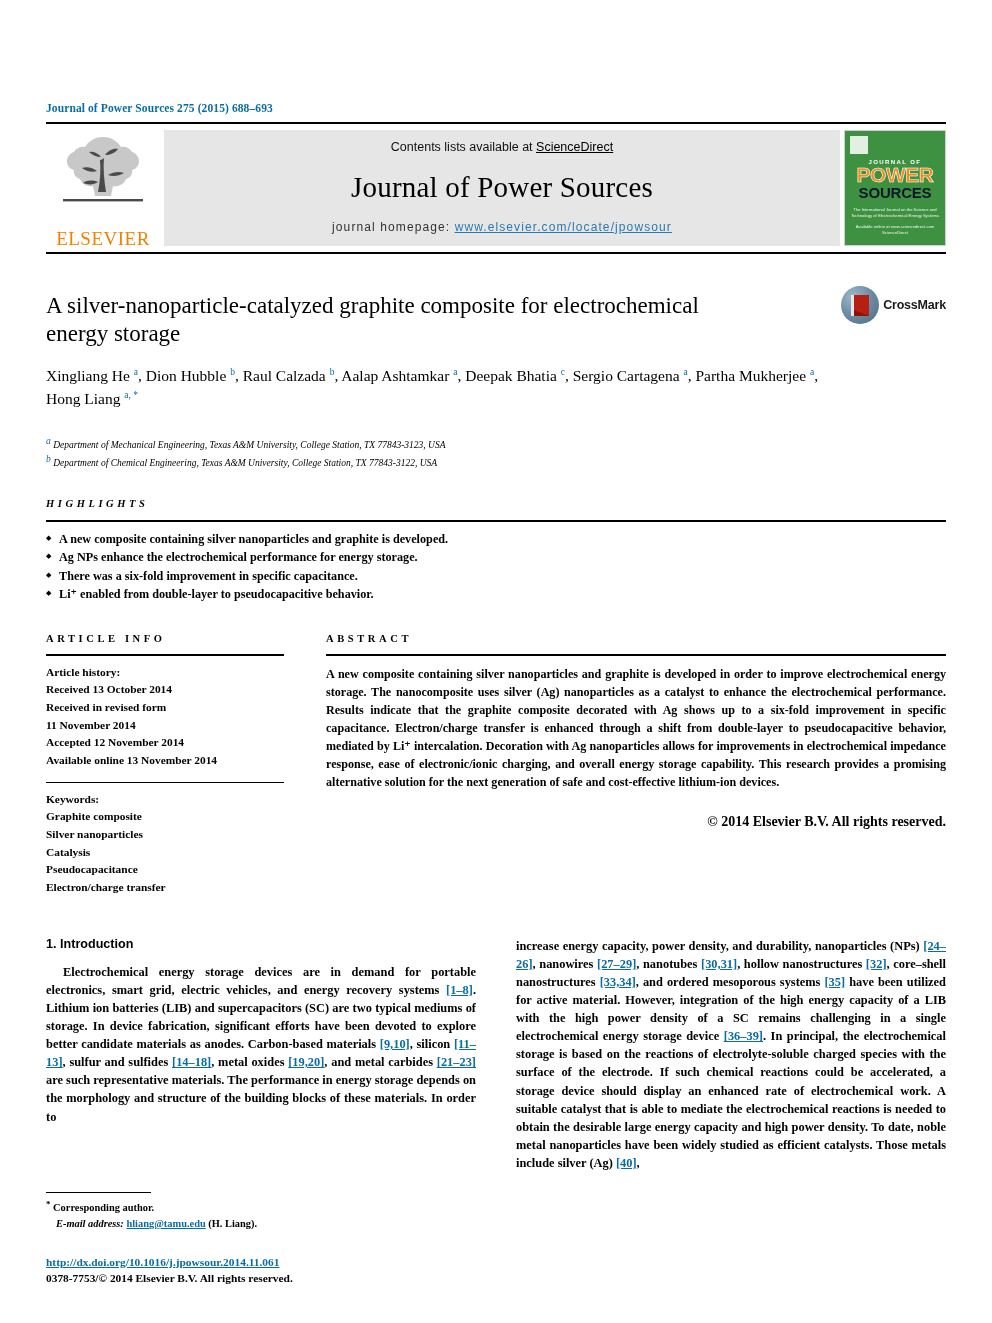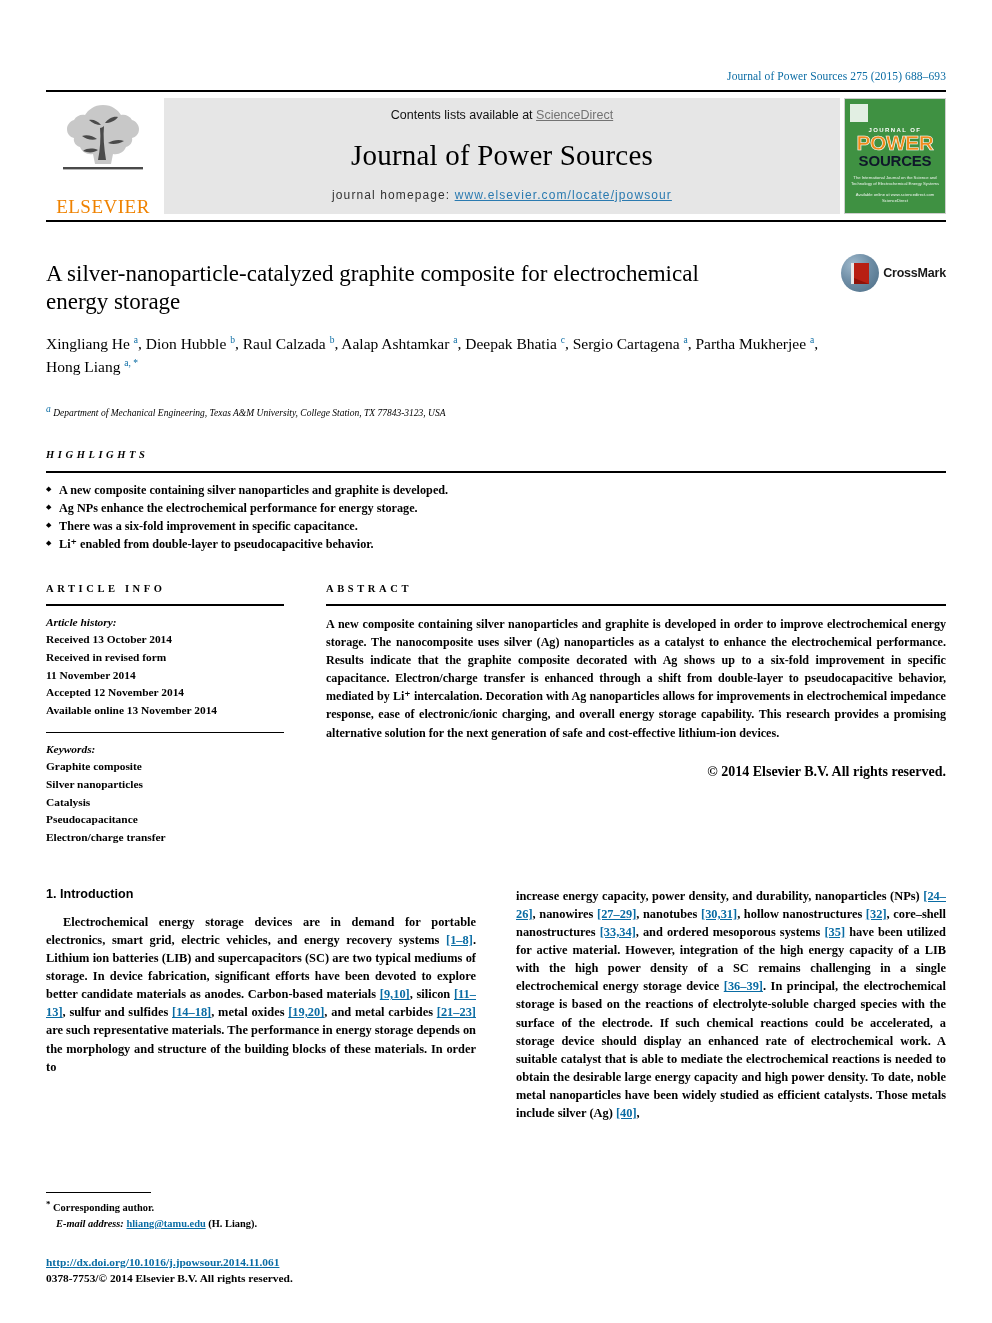--- a/index.html
+++ b/index.html
@@ -18,25 +18,25 @@
   .page {
     position: relative;
     width: 992px;
     height: 1323px;
     box-sizing: border-box;
     padding: 0 46px;
   }
 
   
   .running-head {
-    text-align: right;
+    text-align: left;
     color: #0a6ca4;
     font-size: 11.5px;
-    font-weight: normal;
-    padding-top: 70px;
+    font-weight: bold;
+    padding-top: 102px;
     letter-spacing: 0.1px;
   }
 
   
   .masthead {
     margin-top: 8px;
     border-top: 2.5px solid #000;
     border-bottom: 2.5px solid #000;
     height: 128px;
     display: flex;
@@ -71,21 +71,21 @@
     align-items: center;
     padding: 10px 0 12px 0;
     box-sizing: border-box;
   }
   .contents-line {
     font-family: "Liberation Sans", sans-serif;
     font-size: 12.5px;
     color: #111;
   }
   .contents-line .sd {
-    color: #737373;
+    color: #000000;
   }
   .journal-title {
     font-family: "Liberation Serif", serif;
     font-size: 29px;
     color: #000;
     letter-spacing: 0.2px;
   }
   .homepage-line {
     font-family: "Liberation Sans", sans-serif;
     font-size: 12px;
@@ -266,21 +266,20 @@
   .col-info { width: 280px; flex: 0 0 280px; }
   .col-abs { flex: 1 1 auto; padding-left: 0; }
   .col-info .rule-block, .col-abs .rule-block { margin-top: 10px; }
   .info-body {
     font-size: 11.4px;
     line-height: 1.55;
     font-weight: bold;
     margin-top: 8px;
   }
   .info-body .ital {
-    font-style: italic;
   }
   .info-sub-rule {
     border: 0; border-top: 1.6px solid #000;
     margin: 12px 0 0 0;
     width: 238px;
   }
   .keywords { margin-top: 8px; }
   .abstract-body {
     font-size: 12.1px;
     line-height: 1.5;
@@ -403,20 +402,21 @@
           <span class="cm-book"></span>
         </span>
       <span class="cm-word">CrossMark</span>
     </div>
     <h1 class="article-title">A silver-nanoparticle-catalyzed graphite composite for electrochemical energy storage</h1>
 
     <div class="authors"><span>Xingliang He </span><sup>a</sup>, <span>Dion Hubble </span><sup>b</sup>, <span>Raul Calzada </span><sup>b</sup>, <span>Aalap Ashtamkar </span><sup>a</sup>, <span>Deepak Bhatia </span><sup>c</sup>, <span>Sergio Cartagena </span><sup>a</sup>, <span>Partha Mukherjee </span><sup>a</sup>, <span>Hong Liang </span><sup>a, *</sup></div>
 
     <div class="affiliations">
         <div class="aff"><sup>a</sup> Department of Mechanical Engineering, Texas A&amp;M University, College Station, TX 77843-3123, USA</div>
+        <div class="aff"><sup>b</sup> Department of Chemical Engineering, Texas A&amp;M University, College Station, TX 77843-3122, USA</div>
       </div>
   </div>
 
   <div class="highlights-wrap">
     <div class="sec-label">HIGHLIGHTS</div>
     <hr class="hr-thick">
     <ul class="hl-list">
         <li>A new composite containing silver nanoparticles and graphite is developed.</li>
         <li>Ag NPs enhance the electrochemical performance for energy storage.</li>
         <li>There was a six-fold improvement in specific capacitance.</li>

